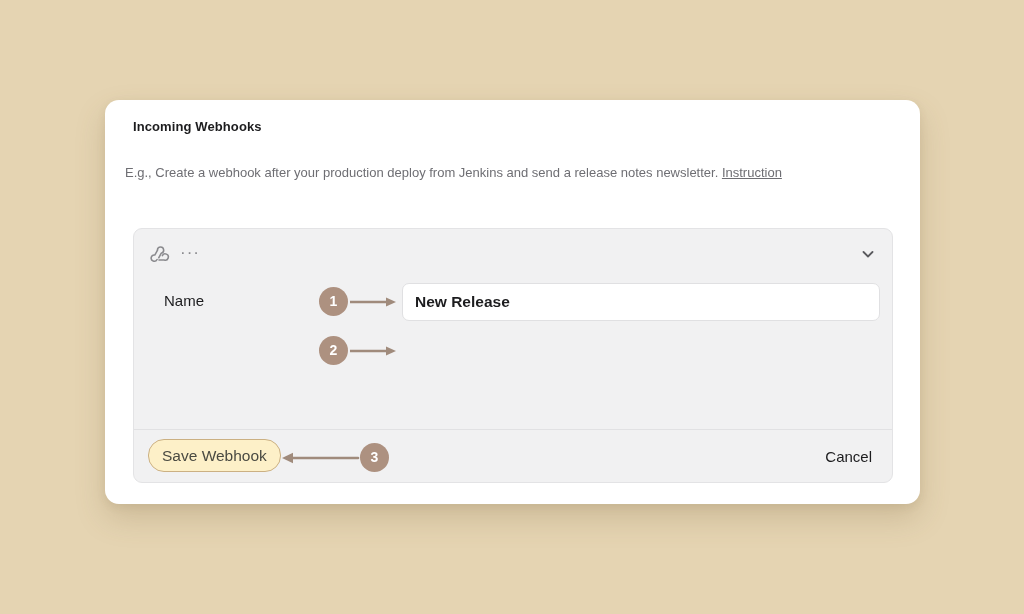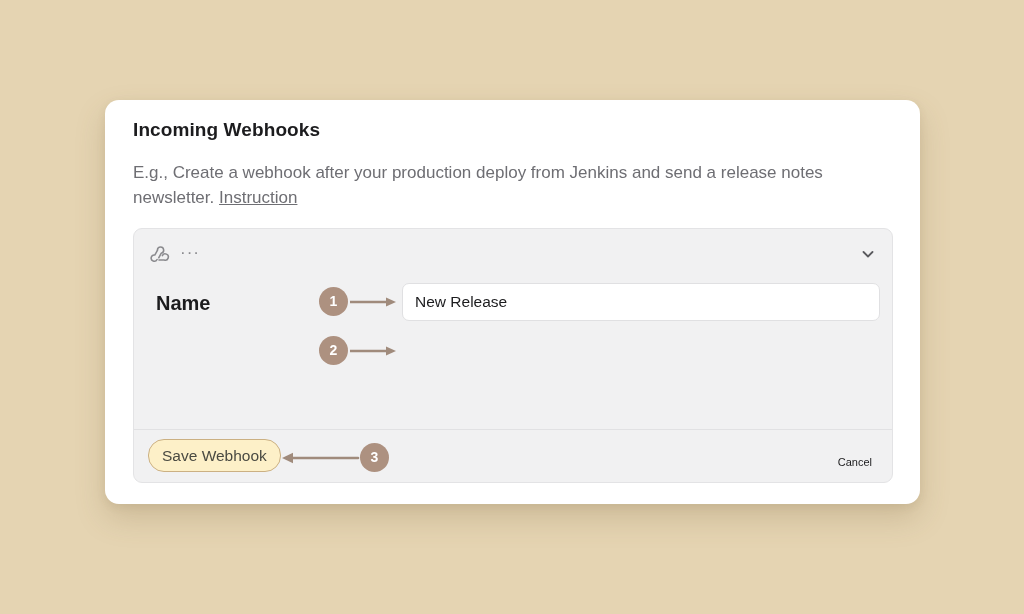--- a/index.html
+++ b/index.html
@@ -27,32 +27,32 @@
     box-shadow: 0 14px 30px rgba(120, 95, 60, 0.22),
                 0 3px 8px rgba(120, 95, 60, 0.10);
     box-sizing: border-box;
     padding: 0;
   }
 
   .card-title {
     position: absolute;
     left: 28px;
     top: 19px;
-    font-size: 19px;
+    font-size: 13px;
     font-weight: bold;
     color: #1c1c1e;
     letter-spacing: 0.1px;
   }
 
   .card-desc {
     position: absolute;
-    left: 28px;
+    left: 20px;
     top: 60px;
     width: 730px;
-    font-size: 17px;
+    font-size: 13px;
     line-height: 25px;
     color: #6e6e73;
   }
   .card-desc .instruction-link {
     color: #6e6e73;
     text-decoration: underline;
     cursor: pointer;
   }
 
   
@@ -97,41 +97,41 @@
     height: 16px;
   }
 
   
   .form-row {
     position: relative;
     height: 48px;
   }
   .row-label {
     position: absolute;
-    left: 22px;
+    left: 30px;
     top: 13px;
-    font-size: 20px;
-    color: #1c1c1e;
-    font-weight: bold;
+    font-size: 15px;
+    color: #1c1c1e;
   }
   .row-input {
     position: absolute;
     left: 268px;
     top: 4px;
     width: 478px;
     height: 38px;
     background: #ffffff;
     border: 1px solid #e0e0e2;
     border-radius: 7px;
     box-sizing: border-box;
     font-family: "Liberation Sans", sans-serif;
     font-size: 15.5px;
     color: #1c1c1e;
     padding: 0 12px;
     outline: none;
+    font-weight: bold;
   }
 
   
   .toggle {
     position: absolute;
     left: 270px;
     top: 10px;
     width: 42px;
     height: 24px;
     background: #e8b355;
@@ -171,27 +171,27 @@
     font-family: "Liberation Sans", sans-serif;
     font-size: 15.5px;
     color: #4a4a42;
     cursor: pointer;
     line-height: 31px;
     box-sizing: border-box;
   }
   .cancel-btn {
     position: absolute;
     right: 16px;
-    top: 16px;
+    top: 10px;
     height: 33px;
     line-height: 33px;
     background: transparent;
     border: none;
     font-family: "Liberation Sans", sans-serif;
-    font-size: 11px;
+    font-size: 15px;
     color: #1c1c1e;
     cursor: pointer;
     padding: 0 4px;
   }
 
   
   .annotations {
     position: absolute;
     left: 0;
     top: 0;

